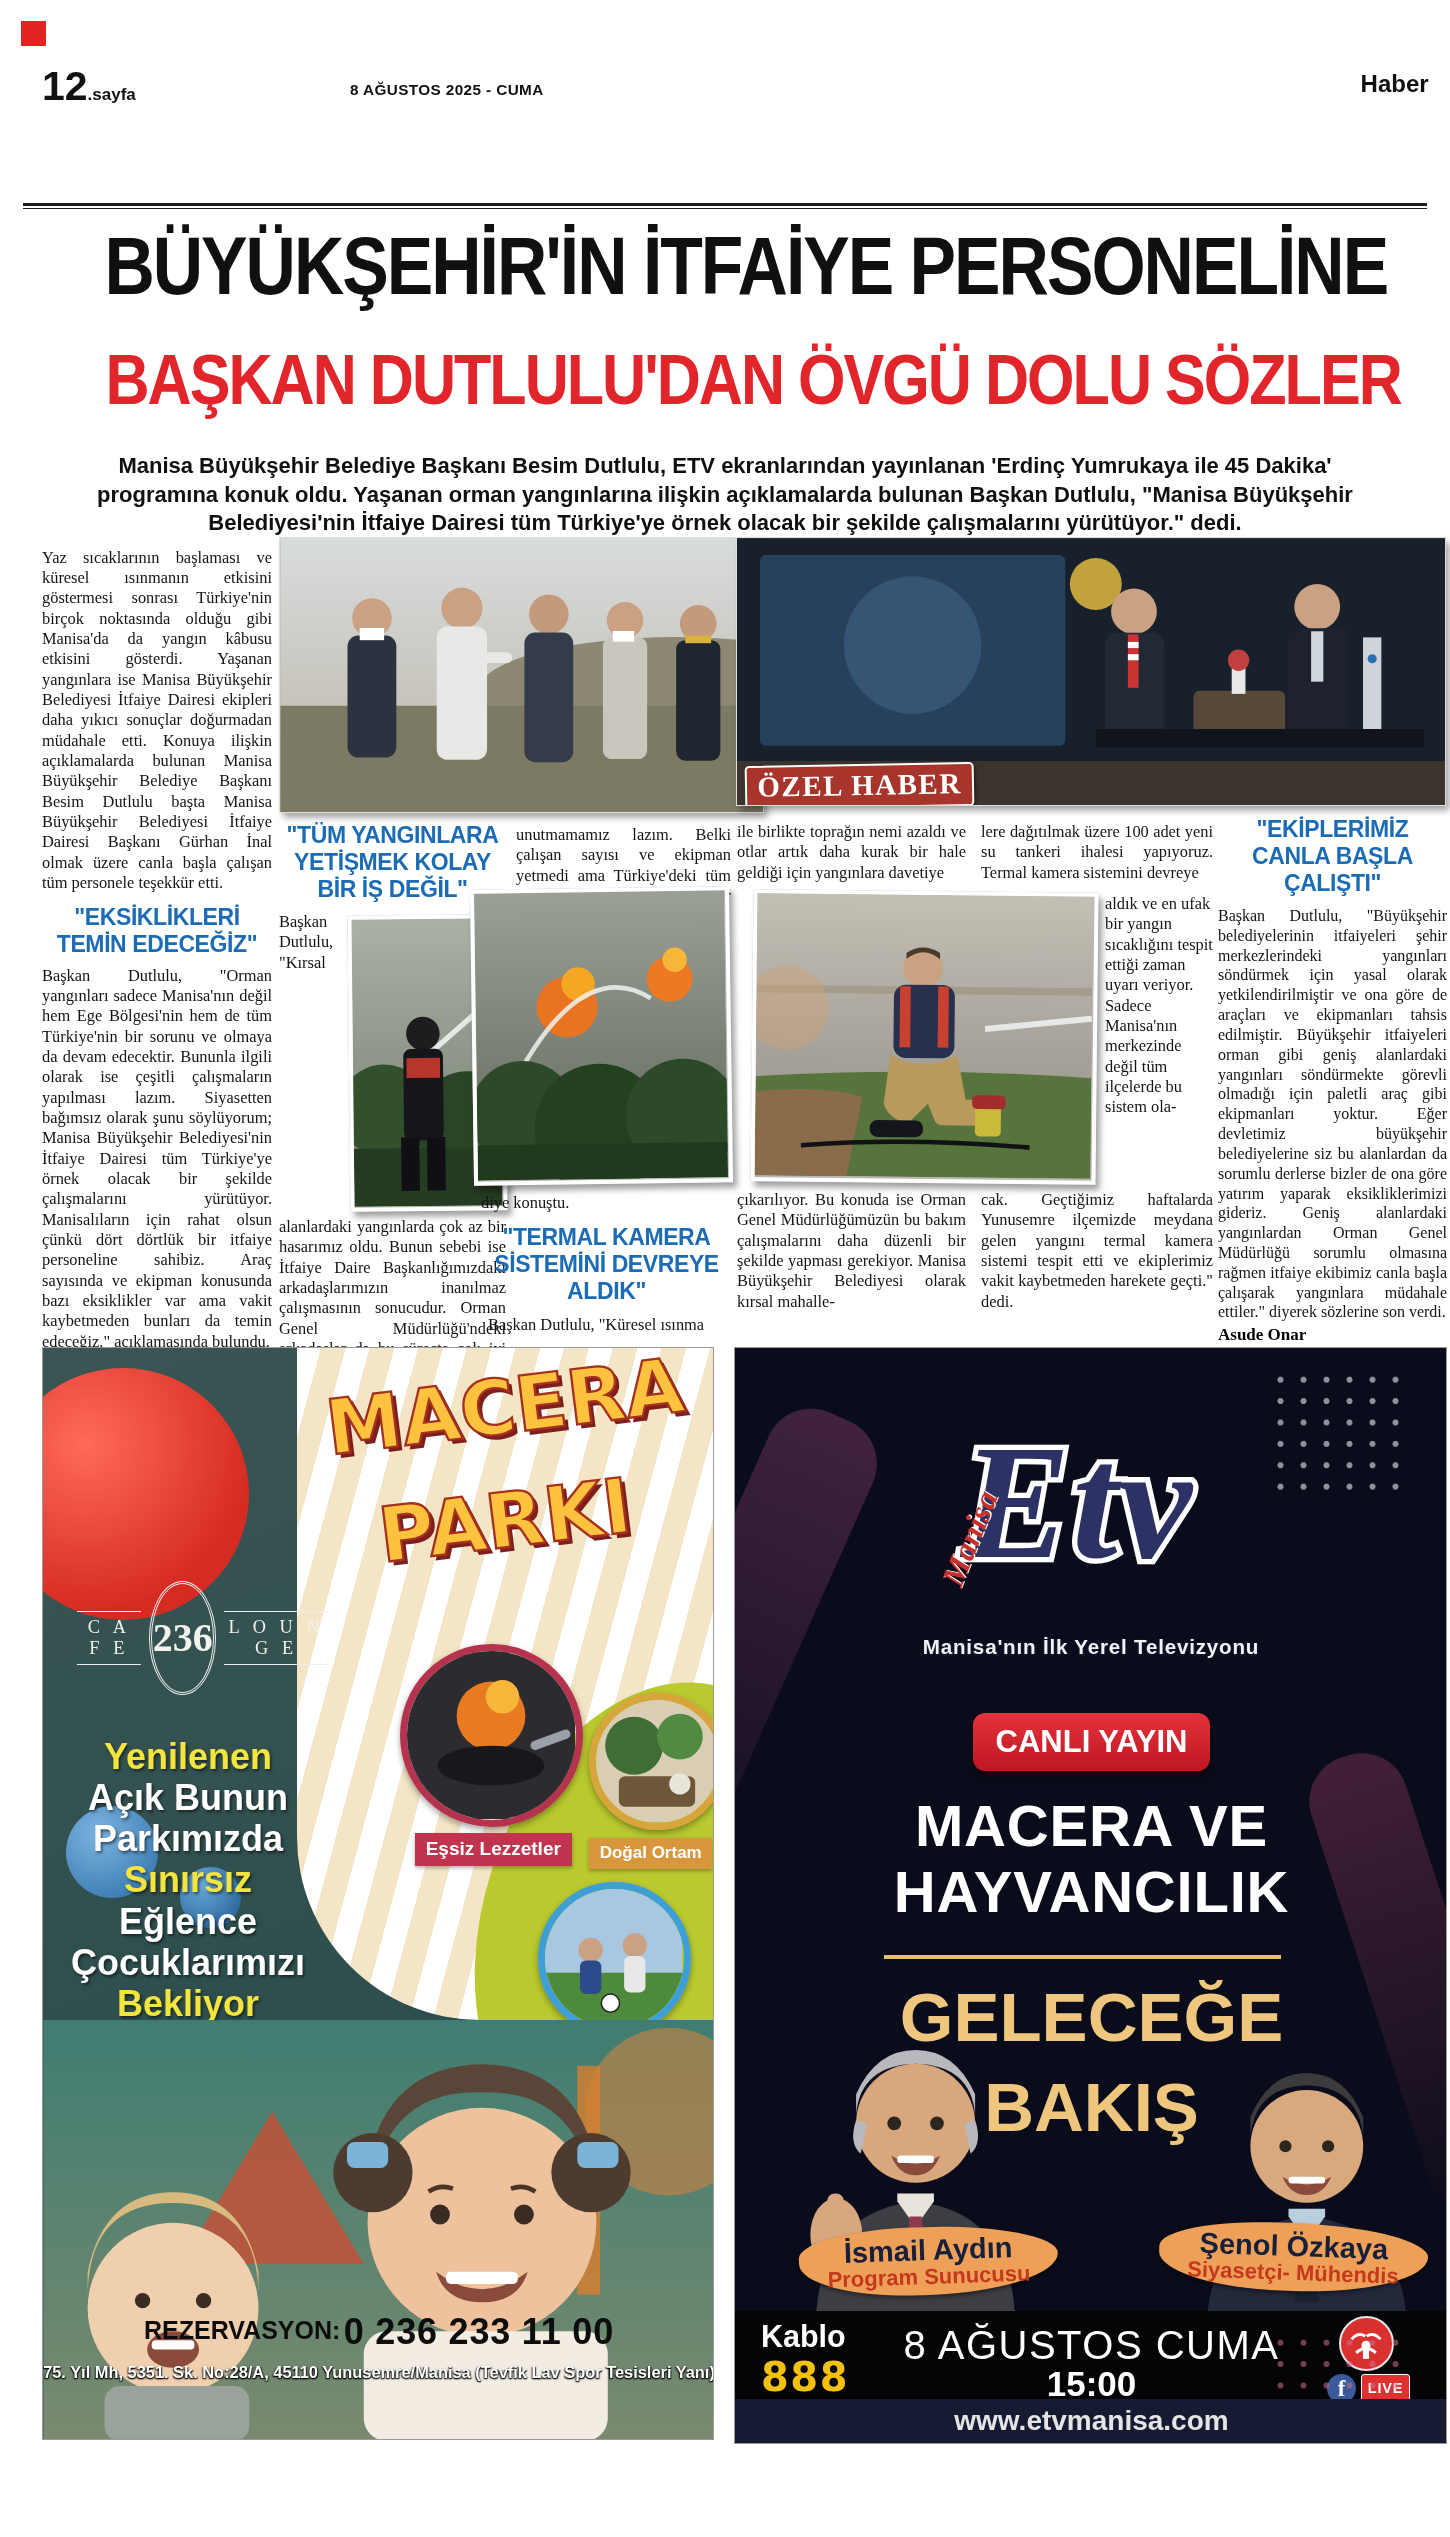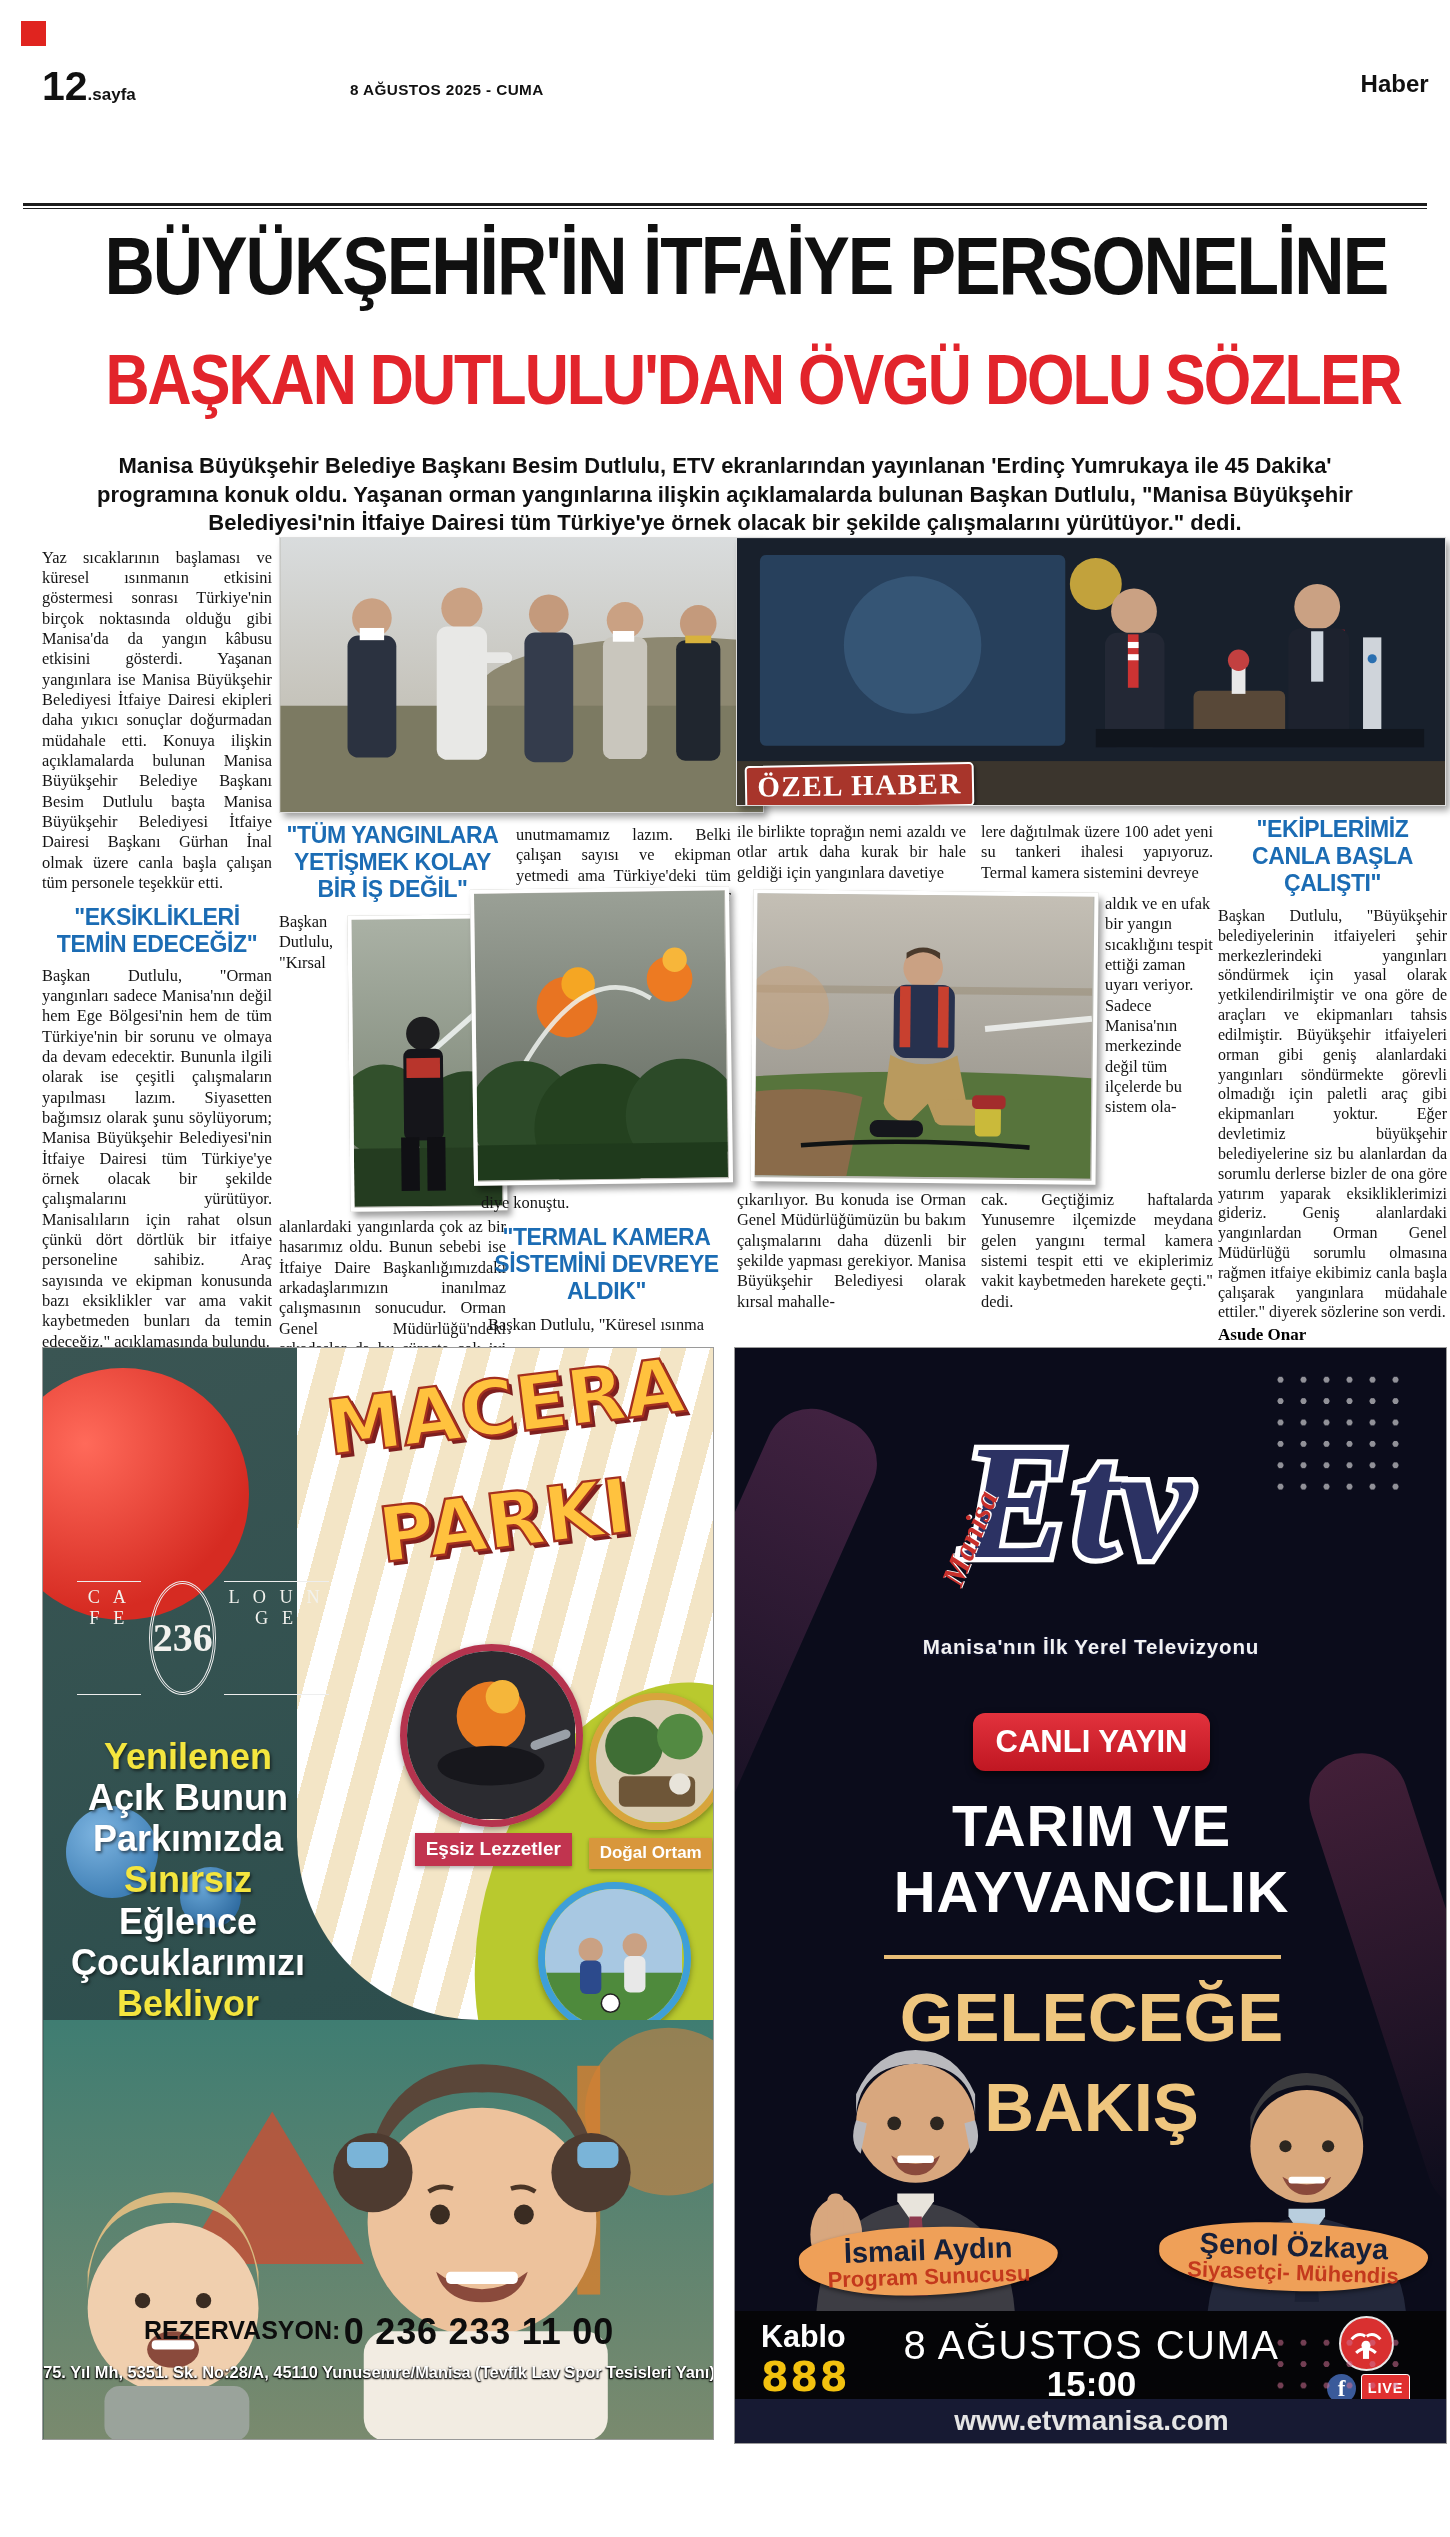--- a/index.html
+++ b/index.html
@@ -259,21 +259,21 @@
   <div class="abs stripes"></div>
   <div class="abs limeblob"></div>
   <div class="abs balloon" style="left:-46px;top:20px;width:252px;height:252px;background:radial-gradient(circle at 35% 30%,#ff6a5a,#d62b22 70%);"></div>
   <div class="abs balloon" style="left:23px;top:458px;width:92px;height:92px;background:radial-gradient(circle at 35% 30%,#7db4e0,#3f7fb5 75%);"></div>
   <div class="abs balloon" style="left:137px;top:519px;width:61px;height:61px;background:radial-gradient(circle at 35% 30%,#6aa8d8,#2f6ba0 75%);"></div>
 
   <div class="abs macera" style="top:13.7px;font-size:76px;">MACERA</div>
   <div class="abs macera" style="top:128px;font-size:76px;">PARKI</div>
 
   <div class="abs cafelogo">
-    <div style="display:flex;justify-content:center;gap:7.6px;">
+    <div style="display:flex;align-items:center;justify-content:center;gap:7.6px;">
       <span style="font-size:18.3px;letter-spacing:4.6px;border-top:1.5px solid #eee;border-bottom:1.5px solid #eee;padding:4.6px 0;">C A F E</span>
       <span style="display:inline-block;width:92px;height:114px;border:3.1px double #eee;border-radius:50%;font-size:40px;line-height:108px;font-weight:bold;">236</span>
       <span style="font-size:18.3px;letter-spacing:4.6px;border-top:1.5px solid #eee;border-bottom:1.5px solid #eee;padding:4.6px 0;">L O U N G E</span>
     </div>
   </div>
 
   <div class="abs promoline ylw" style="top:388px;">Yenilenen</div>
   <div class="abs promoline wht" style="top:429px;">Açık Bunun</div>
   <div class="abs promoline wht" style="top:470px;">Parkımızda</div>
   <div class="abs promoline ylw" style="top:511px;">Sınırsız</div>
@@ -370,21 +370,21 @@
 
   <div class="abs etvwrap">
     <div class="etvtxt etvstroke" aria-hidden="true">Etv</div>
     <div class="etvtxt etvfill">Etv</div>
     <div class="manisa-script">Manisa</div>
     <div class="etvtag">Manisa'nın İlk Yerel Televizyonu</div>
   </div>
 
   <div class="abs canli">CANLI YAYIN</div>
 
-  <div class="abs progline" style="top:444px;">TARIM VE</div>
+  <div class="abs progline" style="top:444px;">MACERA VE</div>
   <div class="abs progline" style="top:510px;">HAYVANCILIK</div>
 
   <div class="abs goldline"></div>
 
   <div class="abs subgold" style="top:630px;">GELECEĞE</div>
   <div class="abs subgold" style="top:720px;">BAKIŞ</div>
 
   <div class="abs" style="left:27.5px;top:696px;width:293px;height:267px;">
     <svg width="293" height="267" viewBox="0 0 384 350">
       <circle cx="200" cy="104" r="78" fill="#d8a77e"></circle>

